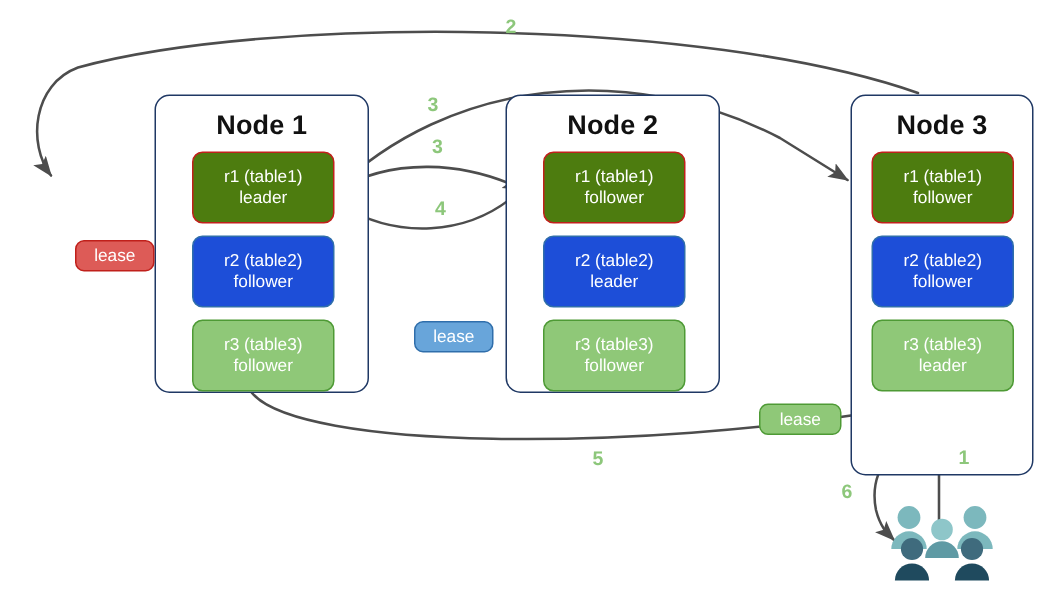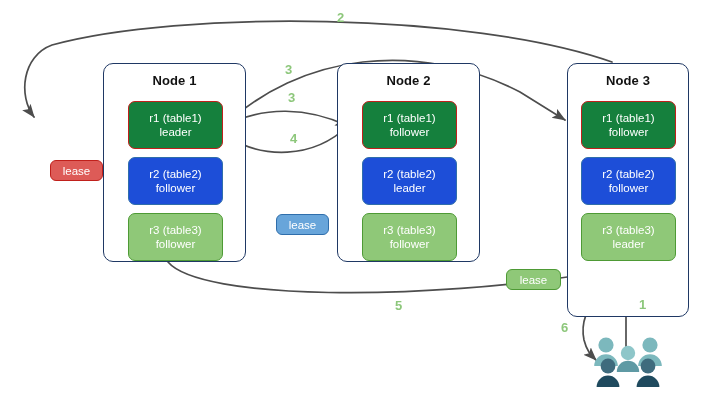--- a/index.html
+++ b/index.html
@@ -18,39 +18,39 @@
     border:1.4px solid #1f3864;
     border-radius:10px;
     background:#ffffff;
     box-sizing:border-box;
     z-index:3;
   }
   .node-title{
     position:absolute;
     left:0;right:0;top:9px;
     text-align:center;
-    font-size:13px;
+    font-size:18px;
     font-weight:bold;
     color:#111111;
     letter-spacing:.1px;
   }
   .replica{
     position:absolute;
     left:24px;
     width:95px;height:48px;
     border-radius:7px;
     box-sizing:border-box;
     display:flex;flex-direction:column;
     align-items:center;justify-content:center;
     color:#ffffff;
     font-size:11.5px;
     line-height:14px;
     text-align:center;
   }
-  .rep-red{background:#15803d;border:1.3px solid #c0201b;}
+  .rep-red{background:#4d7c0f;border:1.3px solid #c0201b;}
   .rep-blue{background:#1d4ed8;border:1.3px solid #2f6eab;}
   .rep-green{background:#8fc878;border:1.3px solid #4e9a35;}
 
   
   .lease{
     position:absolute;
     border-radius:6px;
     box-sizing:border-box;
     display:flex;align-items:center;justify-content:center;
     color:#ffffff;

